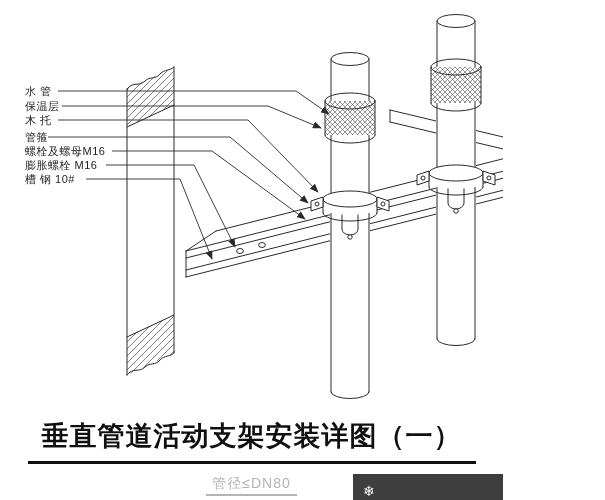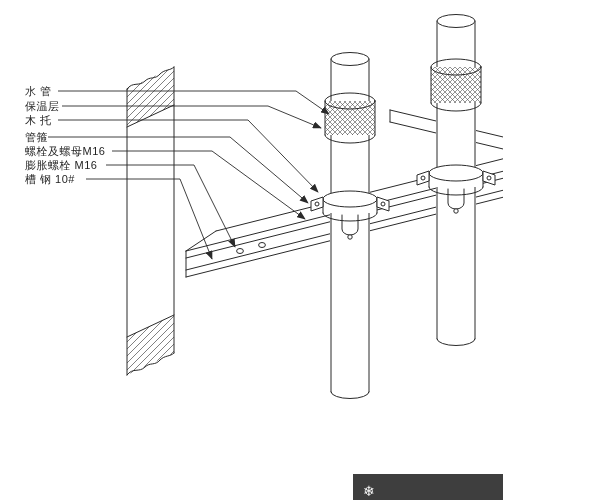--- a/index.html
+++ b/index.html
@@ -165,19 +165,25 @@
       <text class="callout-label" x="25" y="88">水 管</text>
       <text class="callout-label" x="25" y="103">保温层</text>
       <text class="callout-label" x="25" y="117">木 托</text>
       <text class="callout-label" x="25" y="134">管箍</text>
       <text class="callout-label" x="25" y="148">螺栓及螺母M16</text>
       <text class="callout-label" x="25" y="162">膨胀螺栓 M16</text>
       <text class="callout-label" x="25" y="176">槽 钢 10#</text>
     </g>
   </svg>
 
+  <div class="title-wrap">
+    <div class="title">垂直管道活动支架安装详图（一）</div>
+  </div>
 
+  <div class="subtitle-wrap">
+    <div class="subtitle">管径≤DN80</div>
+  </div>
 
   <div class="watermark">
     <span class="wm-icon">❄</span>
   </div>
 
 </div>
 
 </body></html>

